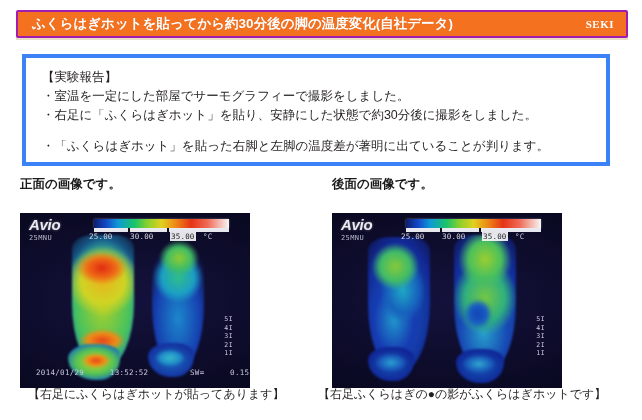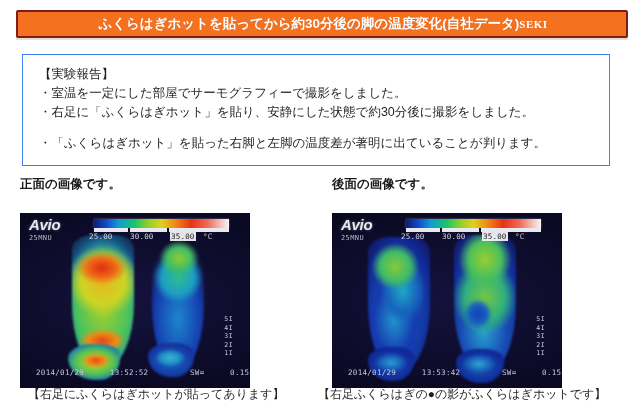--- a/index.html
+++ b/index.html
@@ -18,26 +18,26 @@
 
   
   .header-wrap {
     position: absolute;
     left: 16px;
     top: 10px;
     width: 612px;
     height: 28px;
     box-sizing: border-box;
     background: #f4711f;
-    border: 2px solid #7f1d1d;
+    border: 2px solid #a21caf;
     border-radius: 2px;
     box-shadow: 0 1px 0 #d9d2c2;
     display: flex;
     align-items: center;
-    justify-content: center;
+    justify-content: space-between;
     padding: 0 12px 0 14px;
   }
   .header-title {
     font-size: 13.5px;
     font-weight: bold;
     color: #ffffff;
     letter-spacing: 0px;
     white-space: nowrap;
     text-shadow: 0 0 1px rgba(0,0,0,.15);
   }
@@ -58,21 +58,21 @@
   }
 
   
   .report-box {
     position: absolute;
     left: 22px;
     top: 54px;
     width: 588px;
     height: 112px;
     box-sizing: border-box;
-    border: 1px solid #3b82f6;
+    border: 4px solid #3b82f6;
     background: #ffffff;
     padding: 10px 0 0 16px;
   }
   .report-line {
     font-size: 12.5px;
     line-height: 19px;
     color: #231f20;
     white-space: nowrap;
   }
   .report-line.gap {
@@ -389,28 +389,17 @@
     <div class="scale-num scale-unit">°C</div>
 
     <div class="rulerlist">
       <span>5I</span>
       <span>4I</span>
       <span>3I</span>
       <span>2I</span>
       <span>1I</span>
     </div>
 
-    <div class="footer-line">
-      <span>2014/01/29</span>
-      <span class="sp"></span>
-      <span>13:53:42</span>
-      <span class="sp"></span><span class="sp"></span>
-      <span>SW=</span>
-      <span class="sp"></span>
-      <span>0.15</span>
-      <span class="sp"></span>
-      
-    </div>
   </div>
 </div>
 
 <div class="caption caption-left">【右足にふくらはぎホットが貼ってあります】</div>
 <div class="caption caption-right">【右足ふくらはぎの●の影がふくらはぎホットです】</div>
 
 </body></html>

